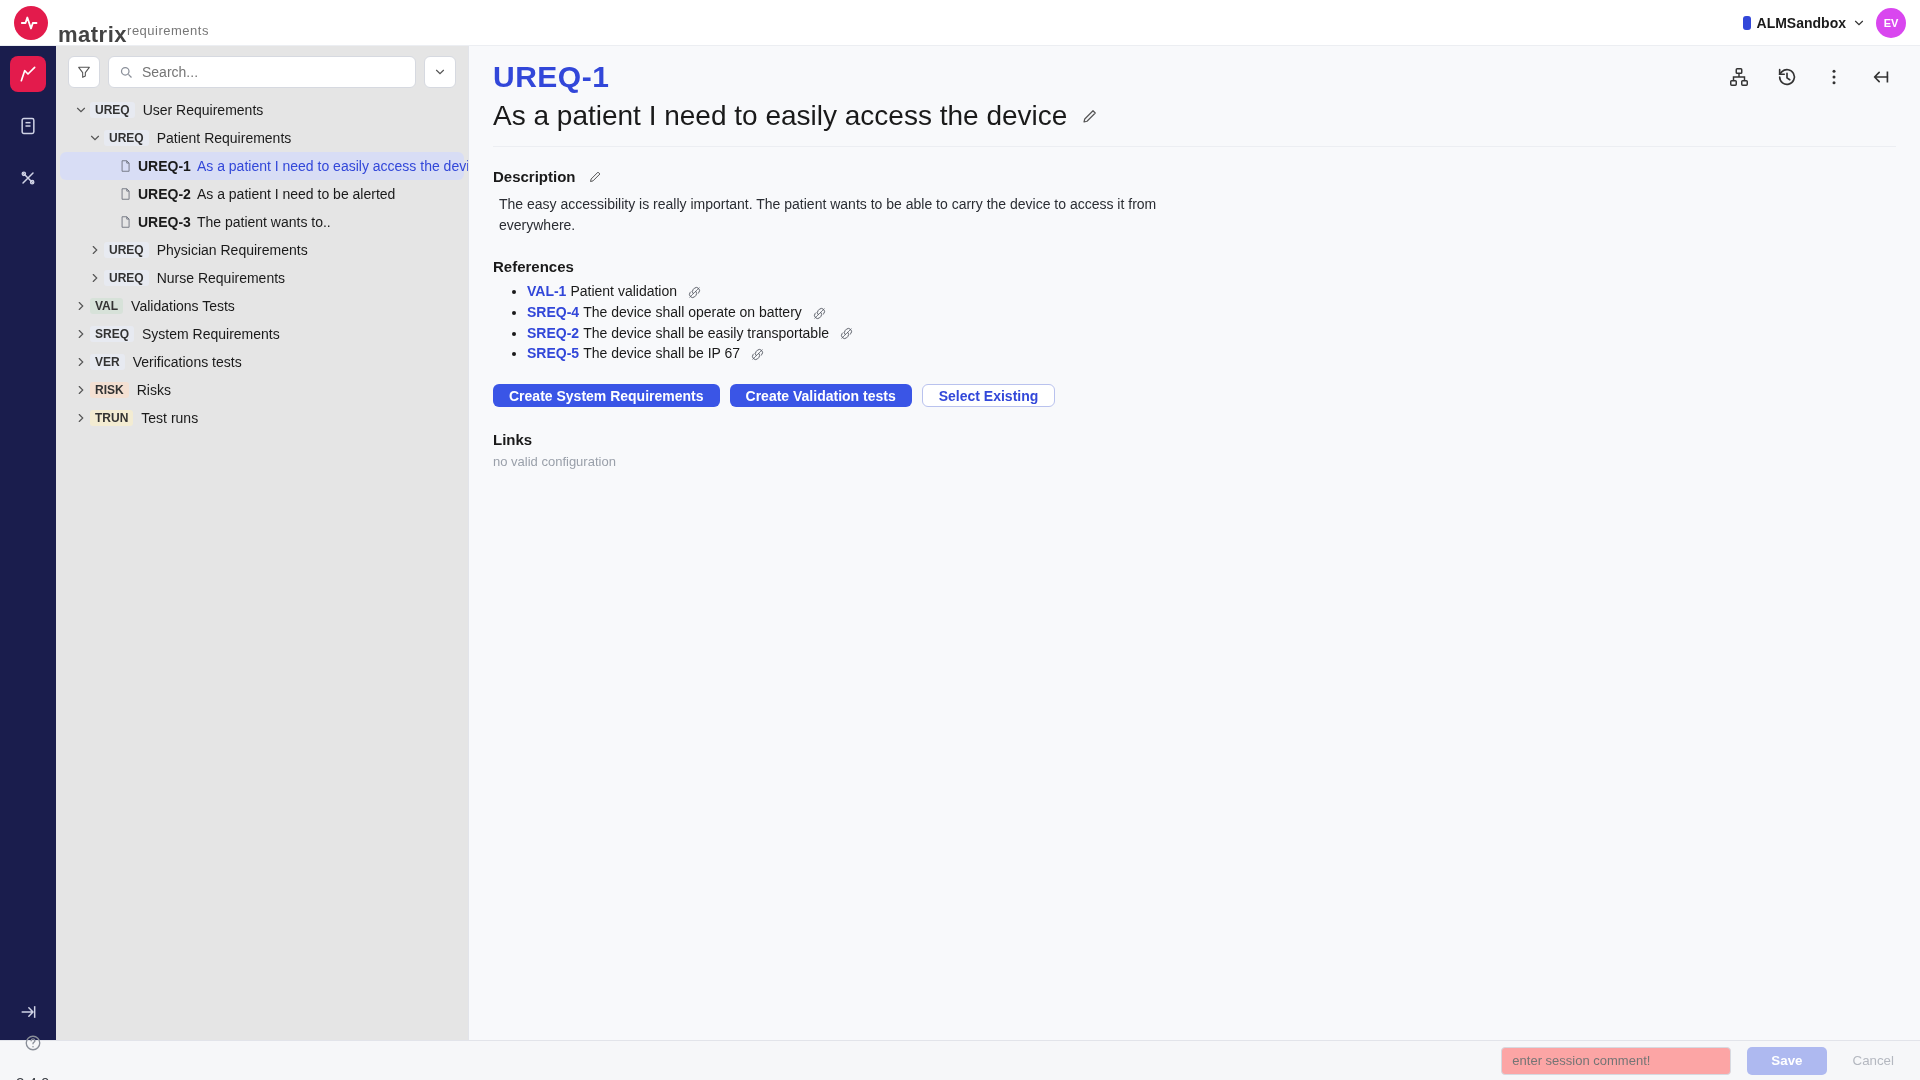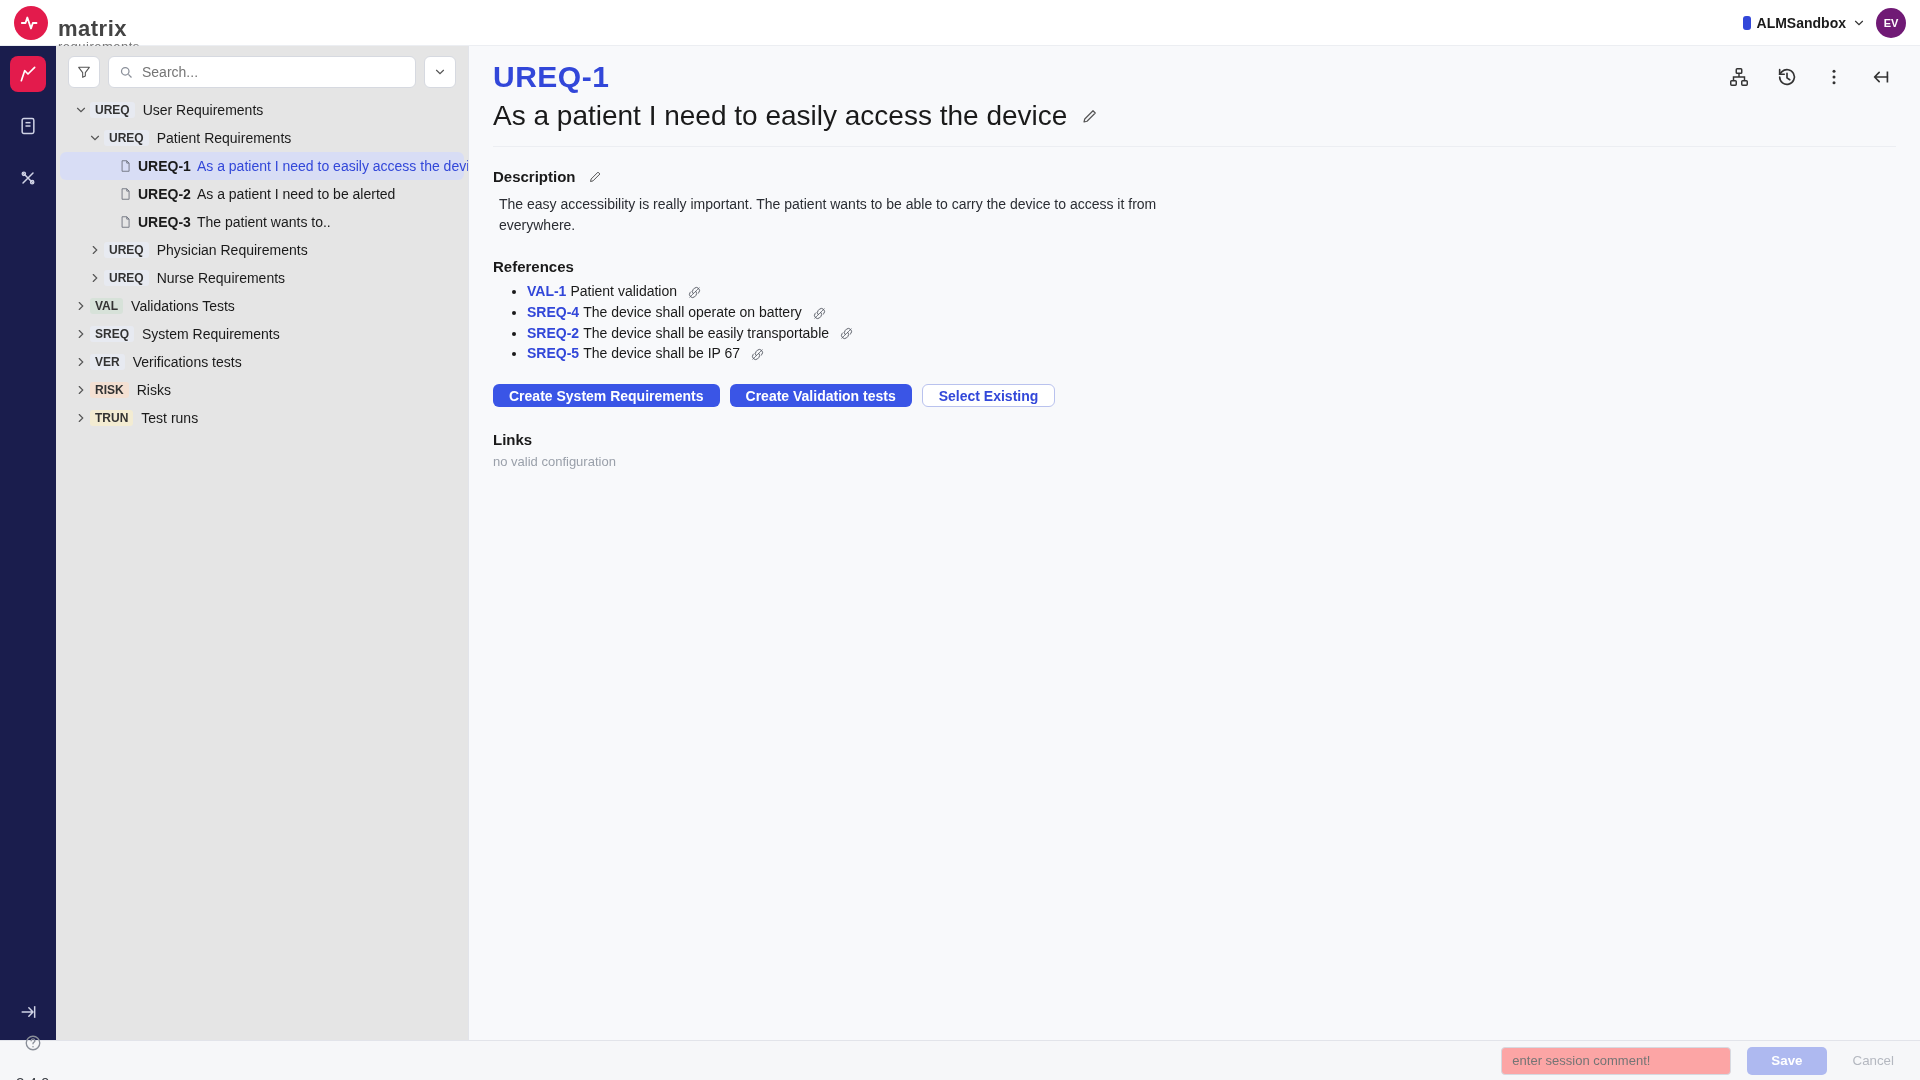--- a/index.html
+++ b/index.html
@@ -3,27 +3,27 @@
 <meta charset="utf-8">
 <style>
   * { box-sizing: border-box; margin: 0; padding: 0; }
   html, body { height: 100%; font-family: 'Segoe UI', Arial, sans-serif; font-size: 14px; color: #1a1a1a; background: #f8f9fb; }
   body { display: flex; flex-direction: column; }
 
   
   .topbar { height: 46px; background: #fff; display: flex; align-items: center; justify-content: space-between; padding: 0 14px; border-bottom: 1px solid #eceef2; }
   .brand { display: flex; align-items: center; gap: 10px; }
   .brand-logo { width: 34px; height: 34px; border-radius: 50%; background: #e31b4c; display: flex; align-items: center; justify-content: center; }
-  .brand-text { display: flex; flex-direction: column; line-height: 1; margin-top: 25px; }
+  .brand-text { display: flex; flex-direction: row; line-height: 1; margin-top: 25px; }
   .brand-text .l1 { font-size: 22px; font-weight: 600; color: #444; letter-spacing: 0.5px; }
   .brand-text .l2 { font-size: 13px; color: #777; letter-spacing: 0.5px; }
   .topbar-right { display: flex; align-items: center; gap: 10px; }
   .proj-switch { display: flex; align-items: center; gap: 6px; font-weight: 600; font-size: 14px; cursor: pointer; }
   .proj-dot { width: 8px; height: 14px; border-radius: 3px; background: #3247d9; }
-  .avatar { width: 30px; height: 30px; border-radius: 50%; background: #701a75; color: #fff; display: flex; align-items: center; justify-content: center; font-size: 11px; font-weight: 600; }
+  .avatar { width: 30px; height: 30px; border-radius: 50%; background: #d946ef; color: #fff; display: flex; align-items: center; justify-content: center; font-size: 11px; font-weight: 600; }
 
   
   .main { flex: 1; display: flex; min-height: 0; }
 
   
   .rail { width: 56px; background: #1a1d4d; display: flex; flex-direction: column; align-items: center; padding-top: 10px; gap: 16px; }
   .rail-btn { width: 36px; height: 36px; border-radius: 8px; display: flex; align-items: center; justify-content: center; cursor: pointer; color: #d0d3e6; }
   .rail-btn.active { background: #e31b4c; color: #fff; }
   .rail-spacer { flex: 1; }
 

